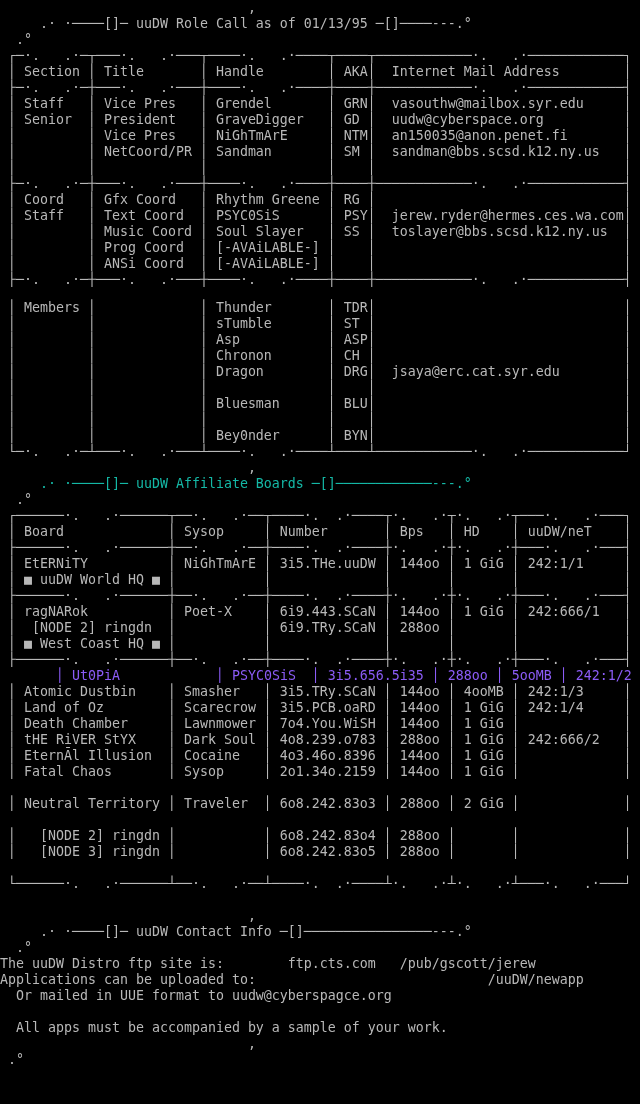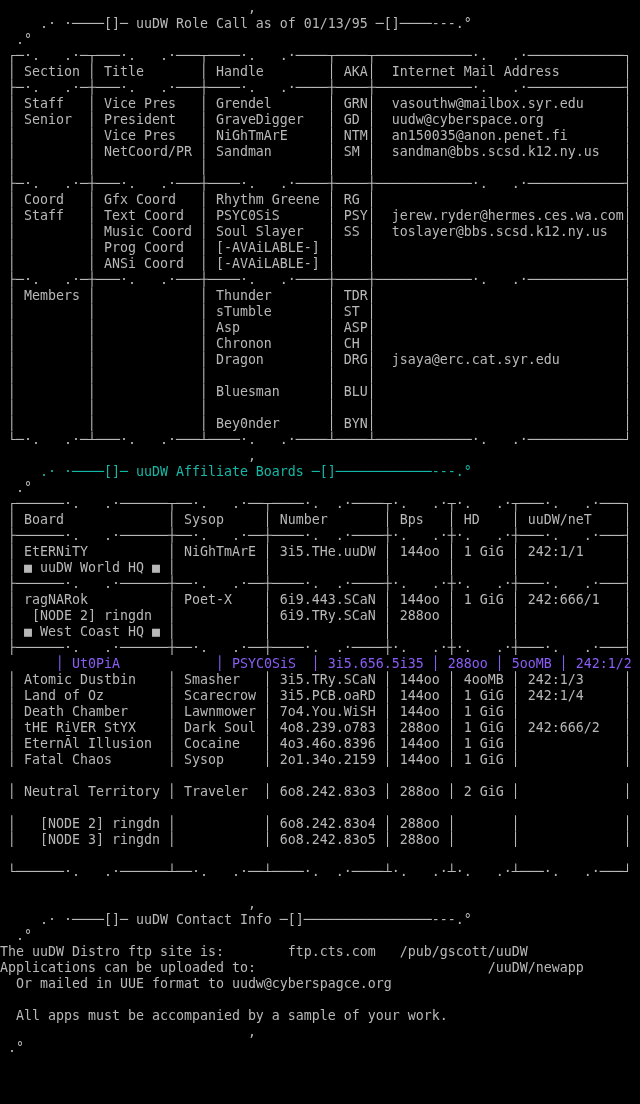--- a/index.html
+++ b/index.html
@@ -34,21 +34,21 @@
     <div class="ln" style="color: rgb(184, 184, 184);"> │         │ Vice Pres   │ NiGhTmArE     │ NTM│  an150035@anon.penet.fi       │</div>
     <div class="ln" style="color: rgb(184, 184, 184);"> │         │ NetCoord/PR │ Sandman       │ SM │  sandman@bbs.scsd.k12.ny.us   │</div>
     <div class="ln" style="color: rgb(184, 184, 184);"> │         │             │               │    │                               │</div>
     <div class="ln" style="color: rgb(184, 184, 184);"> ├─·.   .·─┼───·.   .·───┼────·.   .·────┼────┼────────────·.   .·────────────┤</div>
     <div class="ln" style="color: rgb(184, 184, 184);"> │ Coord   │ Gfx Coord   │ Rhythm Greene │ RG │                               │</div>
     <div class="ln" style="color: rgb(184, 184, 184);"> │ Staff   │ Text Coord  │ PSYC0SiS      │ PSY│  jerew.ryder@hermes.ces.wa.com│</div>
     <div class="ln" style="color: rgb(184, 184, 184);"> │         │ Music Coord │ Soul Slayer   │ SS │  toslayer@bbs.scsd.k12.ny.us  │</div>
     <div class="ln" style="color: rgb(184, 184, 184);"> │         │ Prog Coord  │ [-AVAiLABLE-] │    │                               │</div>
     <div class="ln" style="color: rgb(184, 184, 184);"> │         │ ANSi Coord  │ [-AVAiLABLE-] │    │                               │</div>
     <div class="ln" style="color: rgb(184, 184, 184);"> ├─·.   .·─┼───·.   .·───┼────·.   .·────┼────┼────────────·.   .·────────────┤</div>
-    <div class="ln" style="color: rgb(184, 184, 184);"> │ Members │             │ Thunder       │ TDR│                               │</div>
+    <div class="ln" style="color: rgb(184, 184, 184); margin-top: 12px;"> │ Members │             │ Thunder       │ TDR│                               │</div>
     <div class="ln" style="color: rgb(184, 184, 184);"> │         │             │ sTumble       │ ST │                               │</div>
     <div class="ln" style="color: rgb(184, 184, 184);"> │         │             │ Asp           │ ASP│                               │</div>
     <div class="ln" style="color: rgb(184, 184, 184);"> │         │             │ Chronon       │ CH │                               │</div>
     <div class="ln" style="color: rgb(184, 184, 184);"> │         │             │ Dragon        │ DRG│  jsaya@erc.cat.syr.edu        │</div>
     <div class="ln" style="color: rgb(184, 184, 184);"> │         │             │               │    │                               │</div>
     <div class="ln" style="color: rgb(184, 184, 184);"> │         │             │ Bluesman      │ BLU│                               │</div>
     <div class="ln" style="color: rgb(184, 184, 184);"> │         │             │               │    │                               │</div>
     <div class="ln" style="color: rgb(184, 184, 184);"> │         │             │ Bey0nder      │ BYN│                               │</div>
     <div class="ln" style="color: rgb(184, 184, 184);"> └─·.   .·─┴───·.   .·───┴────·.   .·────┴────┴────────────·.   .·────────────┘</div>
     <div class="ln" style="color: rgb(184, 184, 184);">                               ,</div>
@@ -75,21 +75,21 @@
     <div class="ln" style="color: rgb(184, 184, 184);"> │ Neutral Territory │ Traveler  │ 6o8.242.83o3 │ 288oo │ 2 GiG │             │</div>
     <div class="ln" style="color: rgb(184, 184, 184);"></div>
     <div class="ln" style="color: rgb(184, 184, 184);"> │   [NODE 2] ringdn │           │ 6o8.242.83o4 │ 288oo │       │             │</div>
     <div class="ln" style="color: rgb(184, 184, 184);"> │   [NODE 3] ringdn │           │ 6o8.242.83o5 │ 288oo │       │             │</div>
     <div class="ln" style="color: rgb(184, 184, 184);"></div>
     <div class="ln" style="color: rgb(184, 184, 184);"> └──────·.   .·──────┴──·.   .·──┴────·.  .·────┴·.   .·┴·.   .·┴───·.   .·───┘</div>
     <div class="ln" style="color: rgb(184, 184, 184);"></div>
     <div class="ln" style="color: rgb(184, 184, 184);">                               ,</div>
     <div class="ln" style="color: rgb(184, 184, 184);">     .· ·────[]─ uuDW Contact Info ─[]────────────────---.°</div>
     <div class="ln" style="color: rgb(184, 184, 184);">  .°</div>
-    <div class="ln" style="color: rgb(184, 184, 184);">The uuDW Distro ftp site is:        ftp.cts.com   /pub/gscott/uuDW</div>
+    <div class="ln" style="color: rgb(184, 184, 184);">The uuDW Distro ftp site is:        ftp.cts.com   /pub/gscott/jerew</div>
     <div class="ln" style="color: rgb(184, 184, 184);">Applications can be uploaded to:                             /uuDW/newapp</div>
     <div class="ln" style="color: rgb(184, 184, 184);">  Or mailed in UUE format to uudw@cyberspagce.org</div>
     <div class="ln" style="color: rgb(184, 184, 184);"></div>
     <div class="ln" style="color: rgb(184, 184, 184);">  All apps must be accompanied by a sample of your work.</div>
     <div class="ln" style="color: rgb(184, 184, 184);">                               ,</div>
     <div class="ln" style="color: rgb(184, 184, 184);"> .°</div>
     <div class="ln" style="color: rgb(184, 184, 184);"></div>
   </main>
 
 </body></html>

